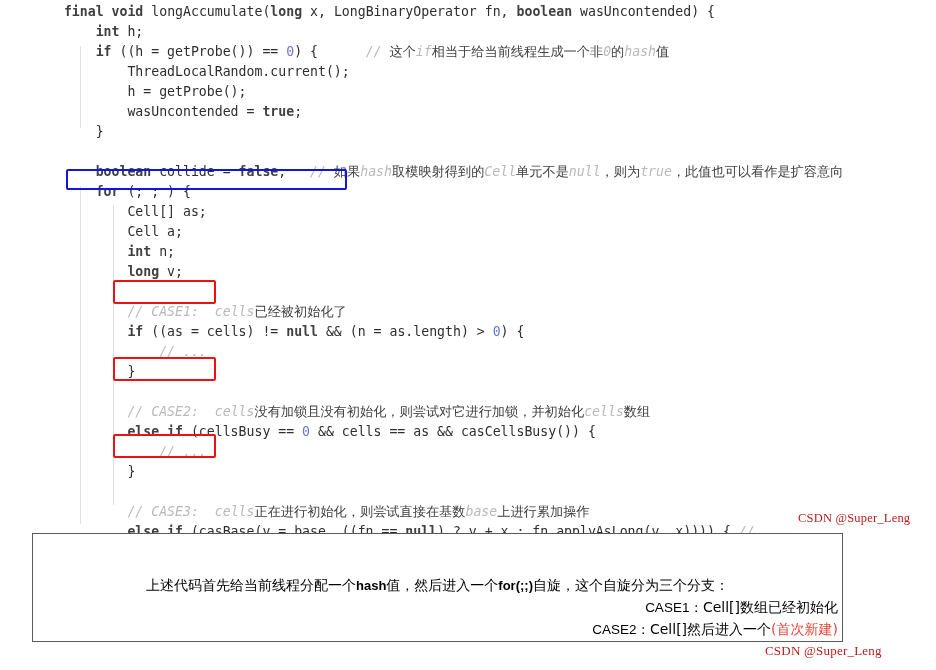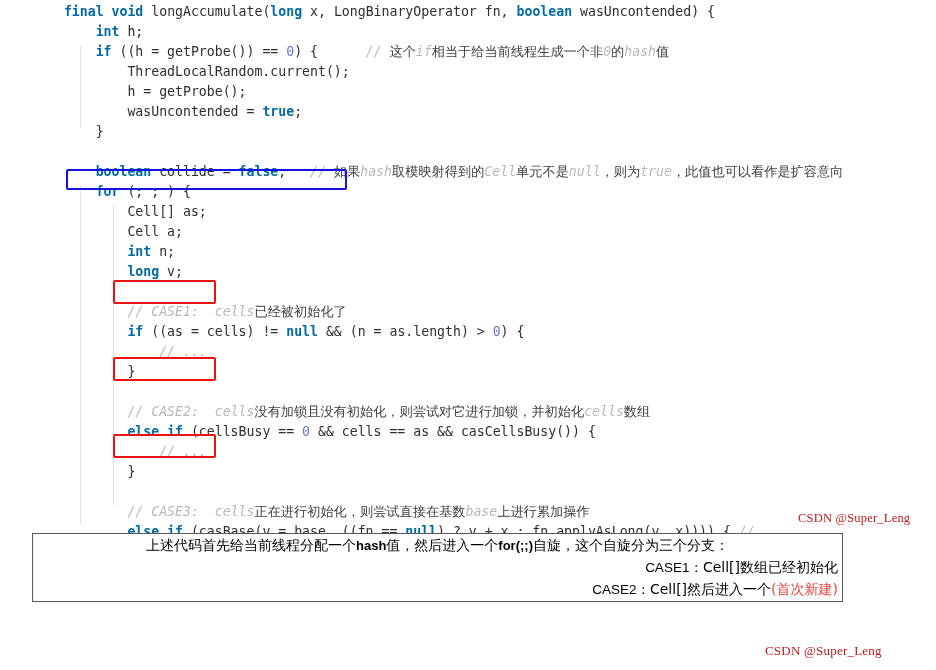--- a/index.html
+++ b/index.html
@@ -33,21 +33,21 @@
     line-height: 20px;
     color: #2b2b2b;
     white-space: pre;
   }
   .line {
     height: 20px;
     white-space: pre;
     position: relative;
   }
   
-  .kw   { color: #0369a1; font-weight: bold; }
+  .kw   { color: #404040; font-weight: bold; }
   .plain{ color: #2e2e2e; }
   .num  { color: #6a74d8; }
   .cmt  { color: #b9b9b9; font-style: italic; }
   .cmt-cn { color: #404040; font-style: normal; }
 
   
   .guide {
     position: absolute;
     width: 1px;
     background: #e2e2e2;
@@ -107,20 +107,21 @@
     font-family: "Liberation Serif", serif;
     padding: 0 4px;
     white-space: nowrap;
     overflow: hidden;
     text-align: right;
   }
   #case-table .trow.head {
     text-align: center;
     height: 23px;
     line-height: 22px;
+    margin-top: 40px;
   }
   #case-table .trow.head .bold-run { font-family: "Liberation Sans", sans-serif; font-weight: bold; font-size: 13px; }
   .case-label { font-family: "Liberation Sans", sans-serif; font-size: 13.5px; }
   .cn { font-family: "DejaVu Sans", sans-serif; font-size: 14px; }
   .red { color: #e8443a; }
 </style>
 </head>
 <body>
 
 <div id="code-block">

